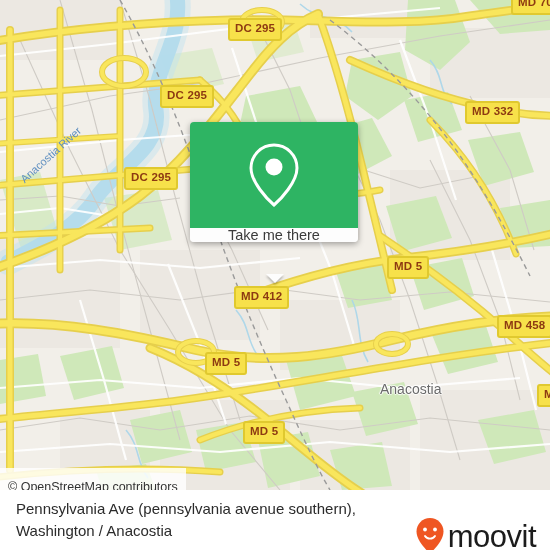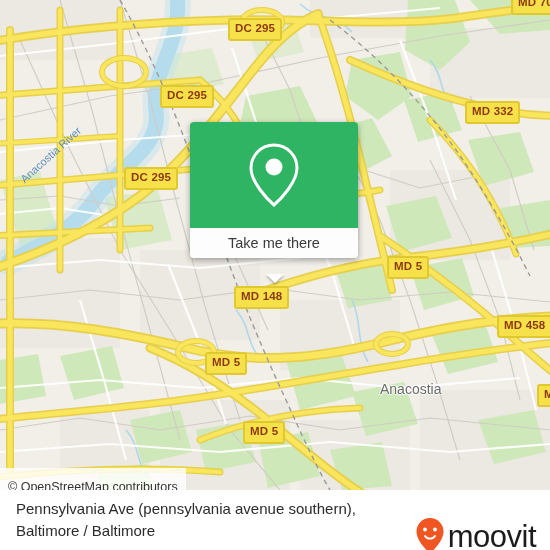--- a/index.html
+++ b/index.html
@@ -27,21 +27,21 @@
   #attrib{position:absolute;left:0;top:468px;height:22px;display:flex;align-items:center;
           background:rgba(255,255,255,.82);padding:8px 8px;font-size:12.5px;color:#333;
           font-family:"Liberation Sans",sans-serif;}
 
   
   #card{position:absolute;left:190px;top:122px;width:168px;
         border-radius:4px;overflow:visible;
         box-shadow:0 2px 6px rgba(0,0,0,.35);}
   #card-head{height:106px;background:#2eb463;border-radius:4px 4px 0 0;
              display:flex;align-items:center;justify-content:center;}
-  #card-foot{height:30px;background:#fdfdfd;border-radius:0 0 4px 4px;
+  #card-foot{height:14px;background:#fdfdfd;border-radius:0 0 4px 4px;
              display:flex;align-items:center;justify-content:center;}
   #card-foot-label{font-size:14.5px;color:#3b3b3b;font-family:"Liberation Sans",sans-serif;}
   #card-tail{position:absolute;left:76px;top:152px;width:0;height:0;
              border-left:9px solid transparent;border-right:9px solid transparent;
              border-top:9px solid #fdfdfd;filter:drop-shadow(0 2px 1px rgba(0,0,0,.25));}
 
   
   #footer{position:absolute;left:0;top:490px;width:550px;height:60px;background:#ffffff;
           display:flex;align-items:center;justify-content:space-between;
           padding:0 14px 0 16px;box-sizing:border-box;}
@@ -233,21 +233,21 @@
     <div class="waterlabel" style="left:18px;top:176px;transform:rotate(-42deg);transform-origin:left top;">Anacostia River</div>
 
     <div class="placelabel" style="left:380px;top:381px;">Anacostia</div>
 
     <div class="shield" style="left:228px;top:18px;">DC 295</div>
     <div class="shield" style="left:160px;top:85px;">DC 295</div>
     <div class="shield" style="left:511px;top:-8px;">MD 704</div>
     <div class="shield" style="left:465px;top:94px;margin-top:7px;">MD 332</div>
     <div class="shield" style="left:124px;top:167px;">DC 295</div>
     <div class="shield" style="left:387px;top:256px;">MD 5</div>
-    <div class="shield" style="left:234px;top:286px;">MD 148</div>
+    <div class="shield" style="left:234px;top:286px;">MD 412</div>
     <div class="shield" style="left:497px;top:315px;">MD 458</div>
     <div class="shield" style="left:205px;top:352px;">MD 5</div>
     <div class="shield" style="left:537px;top:384px;">MD</div>
     <div class="shield" style="left:243px;top:421px;">MD 5</div>
 
     <div id="card">
       <div id="card-head">
         <svg width="56" height="68" viewBox="0 0 56 68">
           <path d="M28 4 C15.3 4 5 14.3 5 27 C5 41 21 58 28 64 C35 58 51 41 51 27 C51 14.3 40.7 4 28 4 Z" fill="none" stroke="#ffffff" stroke-width="3"></path>
           <circle cx="28" cy="26" r="8.5" fill="#ffffff"></circle>
@@ -260,21 +260,21 @@
     </div>
 
     <div id="attrib">
       <span>© OpenStreetMap contributors</span>
     </div>
   </div>
 
   <div id="footer">
     <div id="footer-text">
       <div>Pennsylvania Ave (pennsylvania avenue southern),</div>
-      <div>Baltimore / Baltimore</div>
+      <div>Washington / Anacostia</div>
     </div>
     <div id="footer-logo">
       <svg width="30" height="38" viewBox="0 0 30 38">
         <path d="M15 1 C7.5 1 1.5 7 1.5 14.5 C1.5 23 10.5 32.5 15 36.5 C19.5 32.5 28.5 23 28.5 14.5 C28.5 7 22.5 1 15 1 Z" fill="#ef5622"></path>
         <circle cx="10" cy="12.5" r="1.9" fill="#ffffff"></circle>
         <circle cx="20" cy="12.5" r="1.9" fill="#ffffff"></circle>
         <path d="M10 19 C12 22.5 18 22.5 20 19" fill="none" stroke="#ffffff" stroke-width="1.9" stroke-linecap="round"></path>
       </svg>
       <span id="moovit-word">moovit</span>
     </div>

